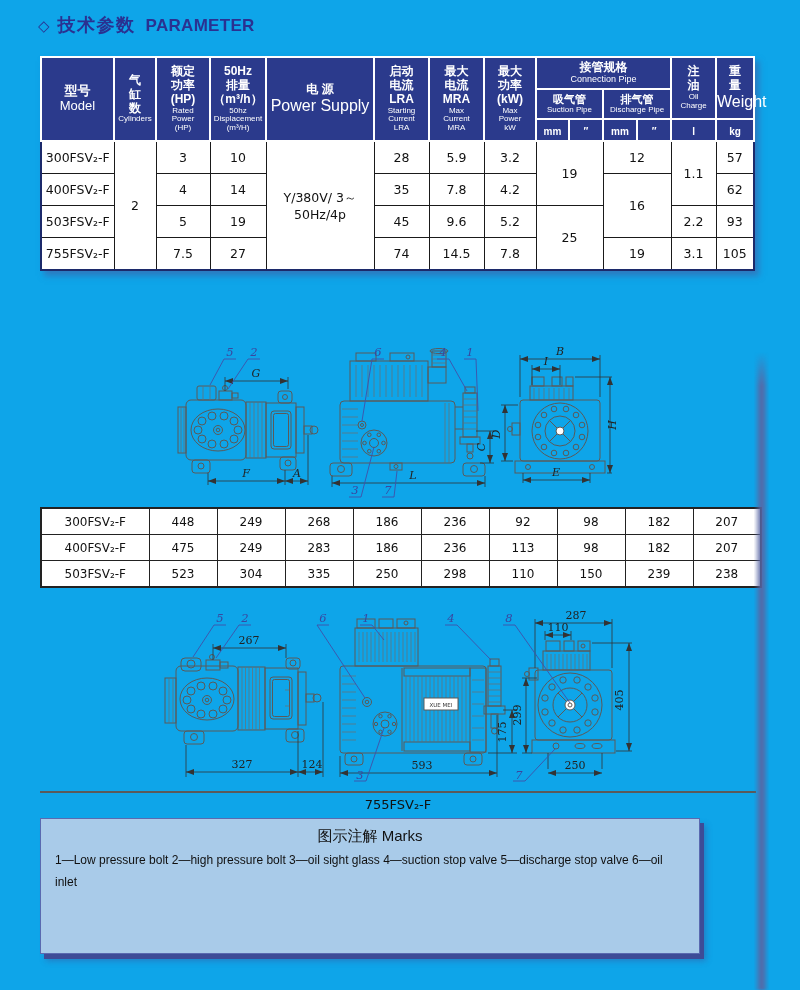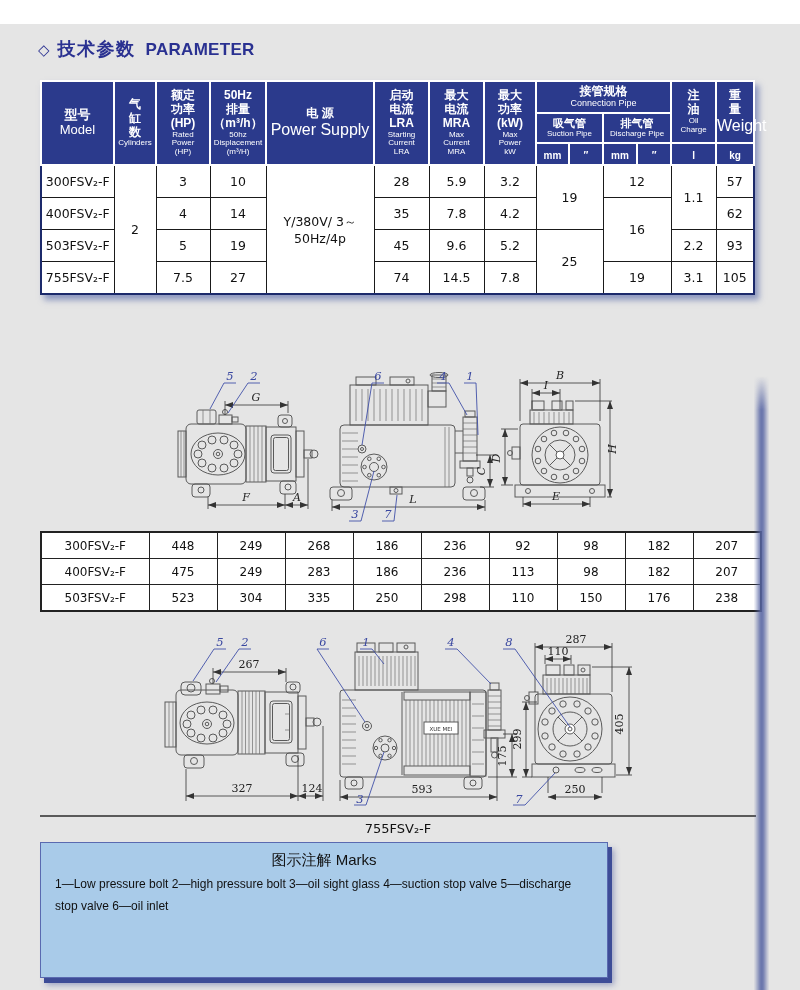--- a/index.html
+++ b/index.html
@@ -1,18 +1,18 @@
 <!DOCTYPE html>
 <html><head>
 <meta charset="utf-8">
 <style>
   html,body{margin:0;padding:0;}
   body{width:800px;height:990px;position:relative;background:#fff;
        font-family:"Liberation Sans","DejaVu Sans",sans-serif;overflow:hidden;}
-  .page{position:absolute;inset:0;background:#e5e5e5;margin-top:24px;}
+  .page{position:absolute;inset:0;background:#0ea5e9;}
 
   
   .sec-title{position:absolute;left:38px;color:#2a3191;font-weight:bold;white-space:nowrap;}
   .sec-title .dia{font-size:15px;margin-right:8px;font-weight:normal;}
   .sec-title .zh{font-size:18px;letter-spacing:1.5px;}
   .sec-title .en{font-size:17px;margin-left:10px;letter-spacing:.3px;}
   #title1{top:13px;}
   #title2{top:305px;}
 
   
@@ -46,21 +46,21 @@
   .callout{stroke:#4150a8;stroke-width:.9;fill:none;}
   .ctxt{font:italic 11.5px "DejaVu Serif",serif;fill:#3947a0;text-anchor:middle;}
   .brandtxt{font:5.5px "DejaVu Sans",sans-serif;fill:#333;text-anchor:middle;}
 
   
   #sep{position:absolute;left:40px;top:791px;width:716px;border-top:2px solid #5a5a5a;}
   #caption{position:absolute;left:40px;top:797px;width:716px;text-align:center;
            font-size:13px;color:#111;font-family:"DejaVu Sans",sans-serif;}
 
   
-  #notes{position:absolute;left:40px;top:818px;width:568px;height:136px;box-sizing:border-box;
+  #notes{position:absolute;left:40px;top:818px;width:660px;height:136px;box-sizing:border-box;
          background:#a9cbe9;border:1px solid #5a6ab0;box-shadow:4px 5px 0 #3d4c97,6px 7px 6px rgba(61,76,151,.45);
          padding:6px 14px 8px;}
   .notes-title{text-align:center;font-size:15px;color:#111;margin:2px 0 4px;}
   .notes-line{font-size:12.5px;color:#101010;line-height:1.8;}
   .notes-line.en{font-size:12px;}
 
   
   #band{position:absolute;left:754px;top:352px;width:15px;height:638px;
         background:linear-gradient(90deg,rgba(88,102,164,0) 0%,rgba(88,102,164,.9) 45%,rgba(88,102,164,.9) 58%,rgba(88,102,164,0) 100%);
         filter:blur(1.2px);
@@ -440,21 +440,21 @@
     </tr>
     <tr>
       <td>503FSV₂-F</td>
       <td>523</td>
       <td>304</td>
       <td>335</td>
       <td>250</td>
       <td>298</td>
       <td>110</td>
       <td>150</td>
-      <td>176</td>
+      <td>239</td>
       <td>238</td>
     </tr>
   </tbody>
     </table>
 
   <svg id="svg2" width="728" height="180" viewBox="0 0 728 180">
     <defs>
       <marker id="ae2" markerWidth="9" markerHeight="8" refX="8" refY="3" orient="auto" markerUnits="userSpaceOnUse">
           <path d="M0,0L8,3L0,6z" fill="#333"></path>
         </marker>

